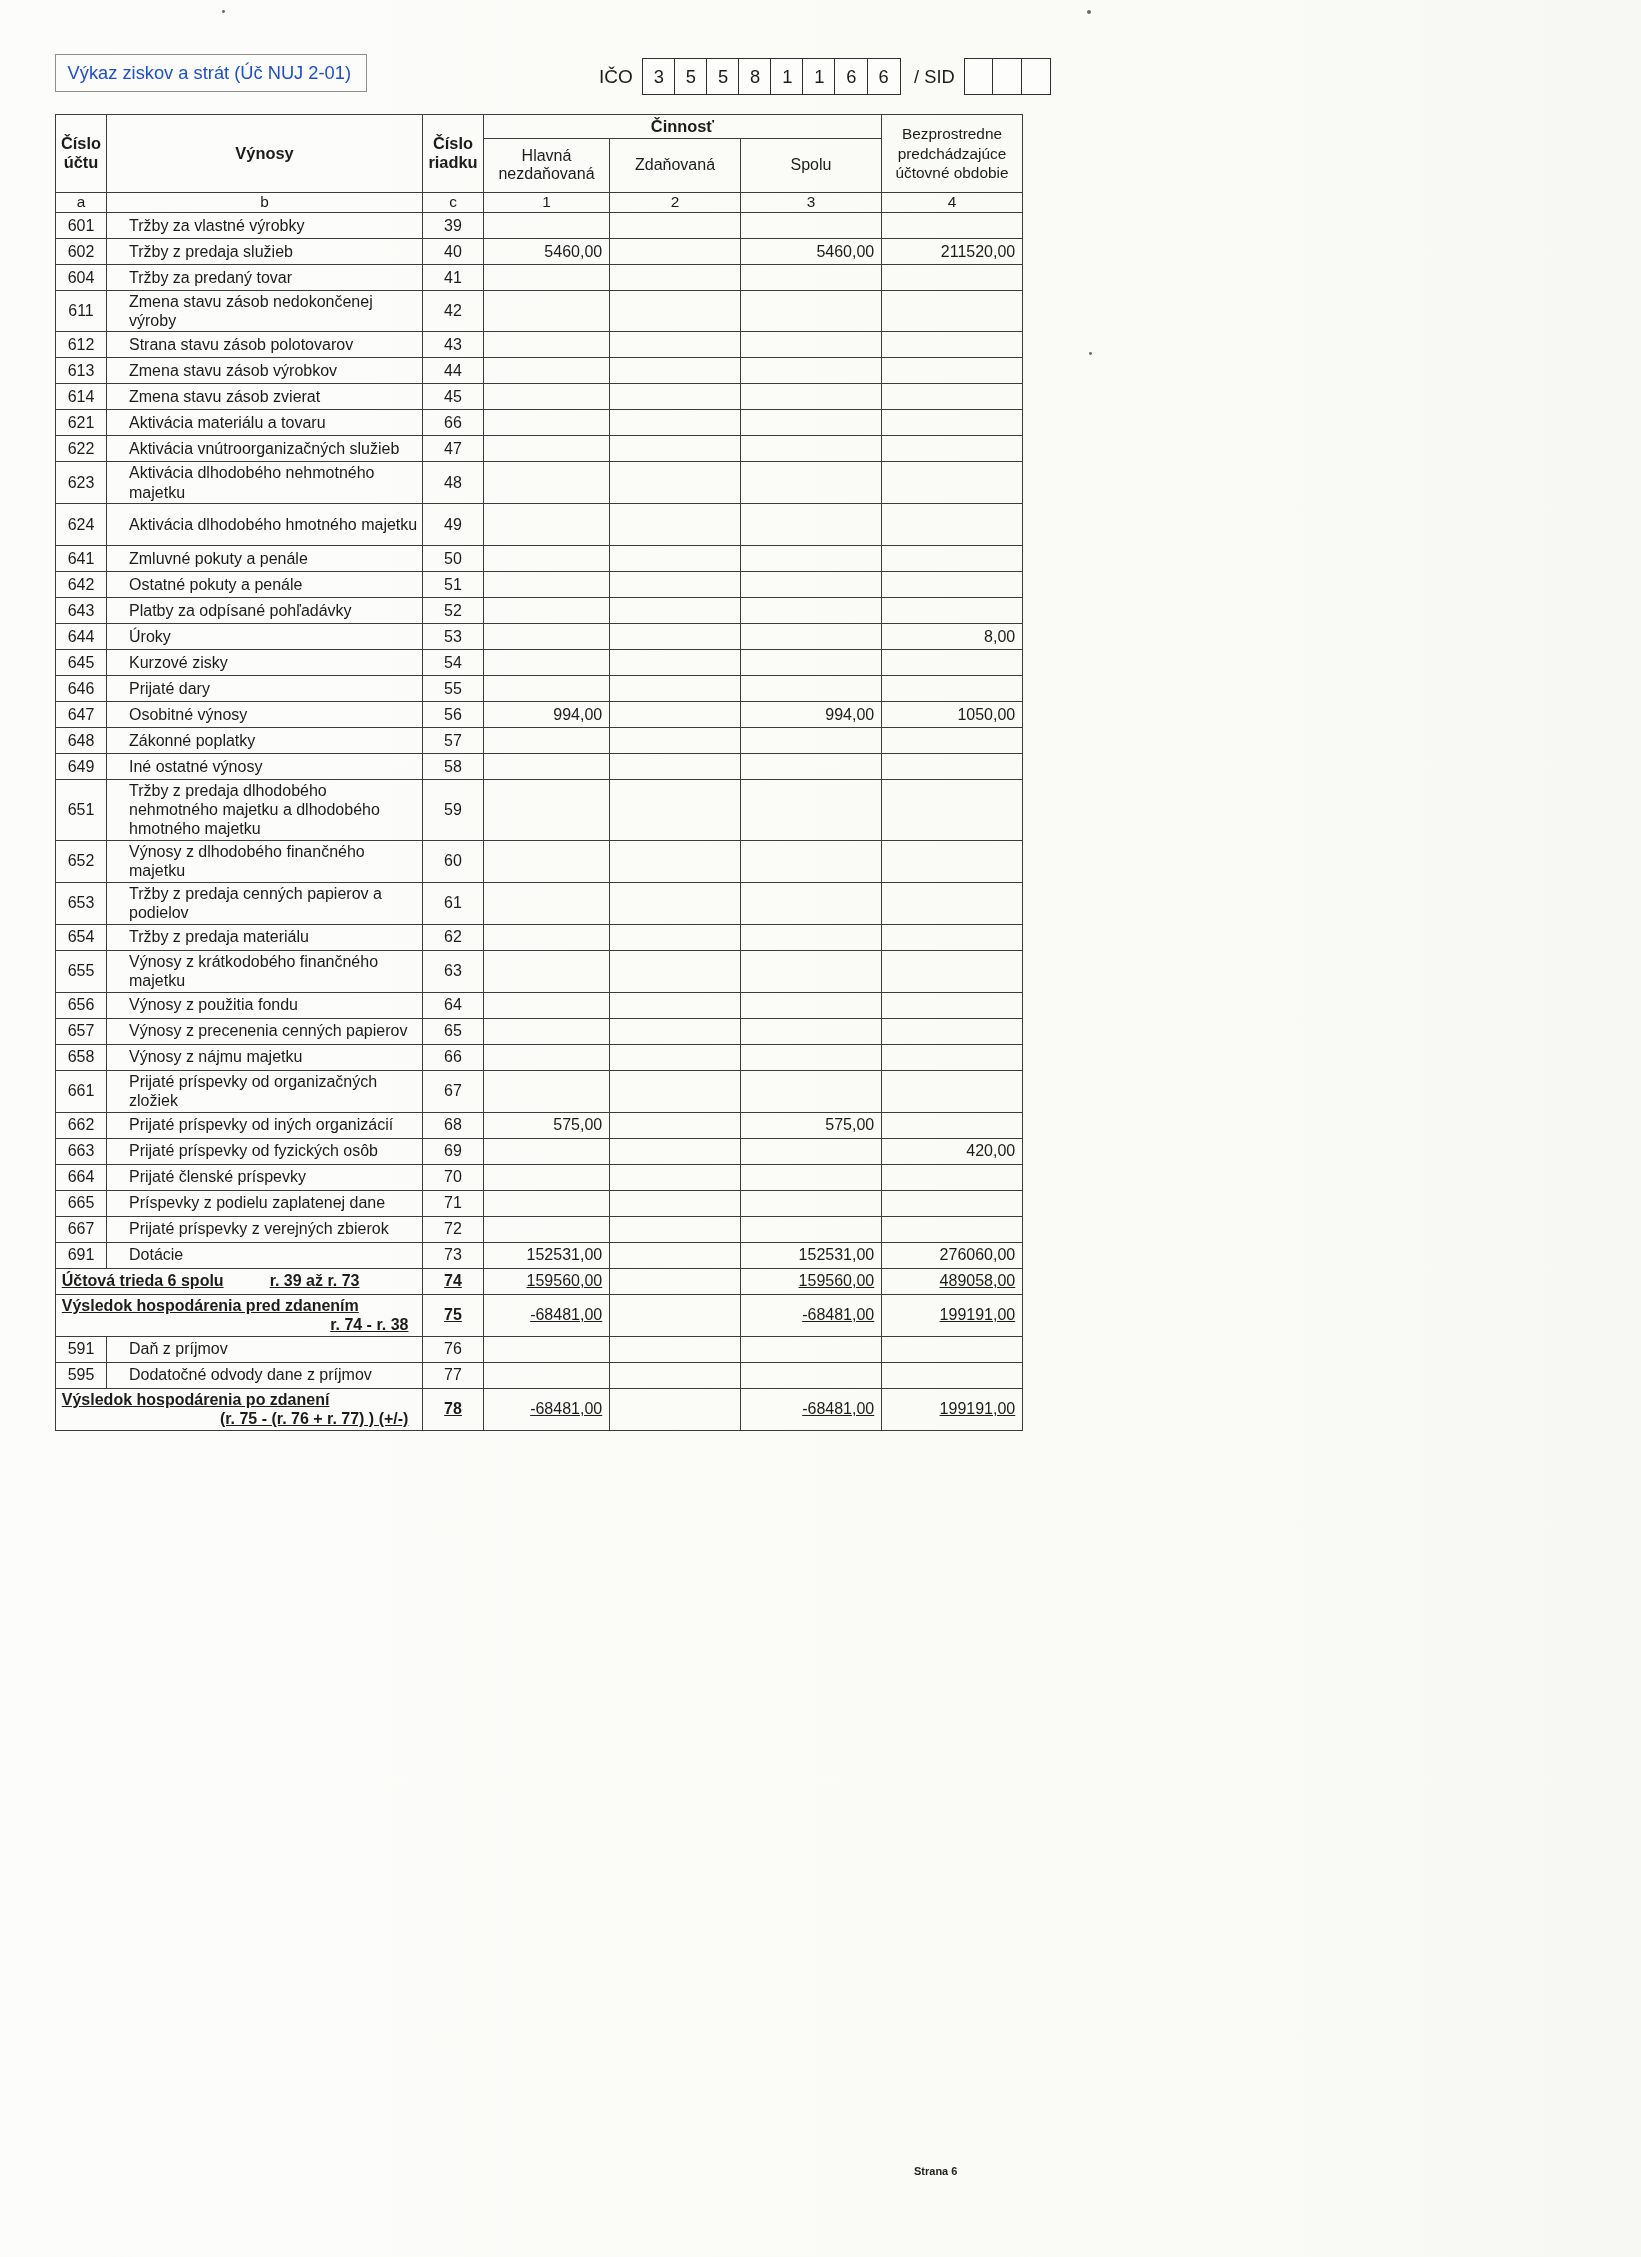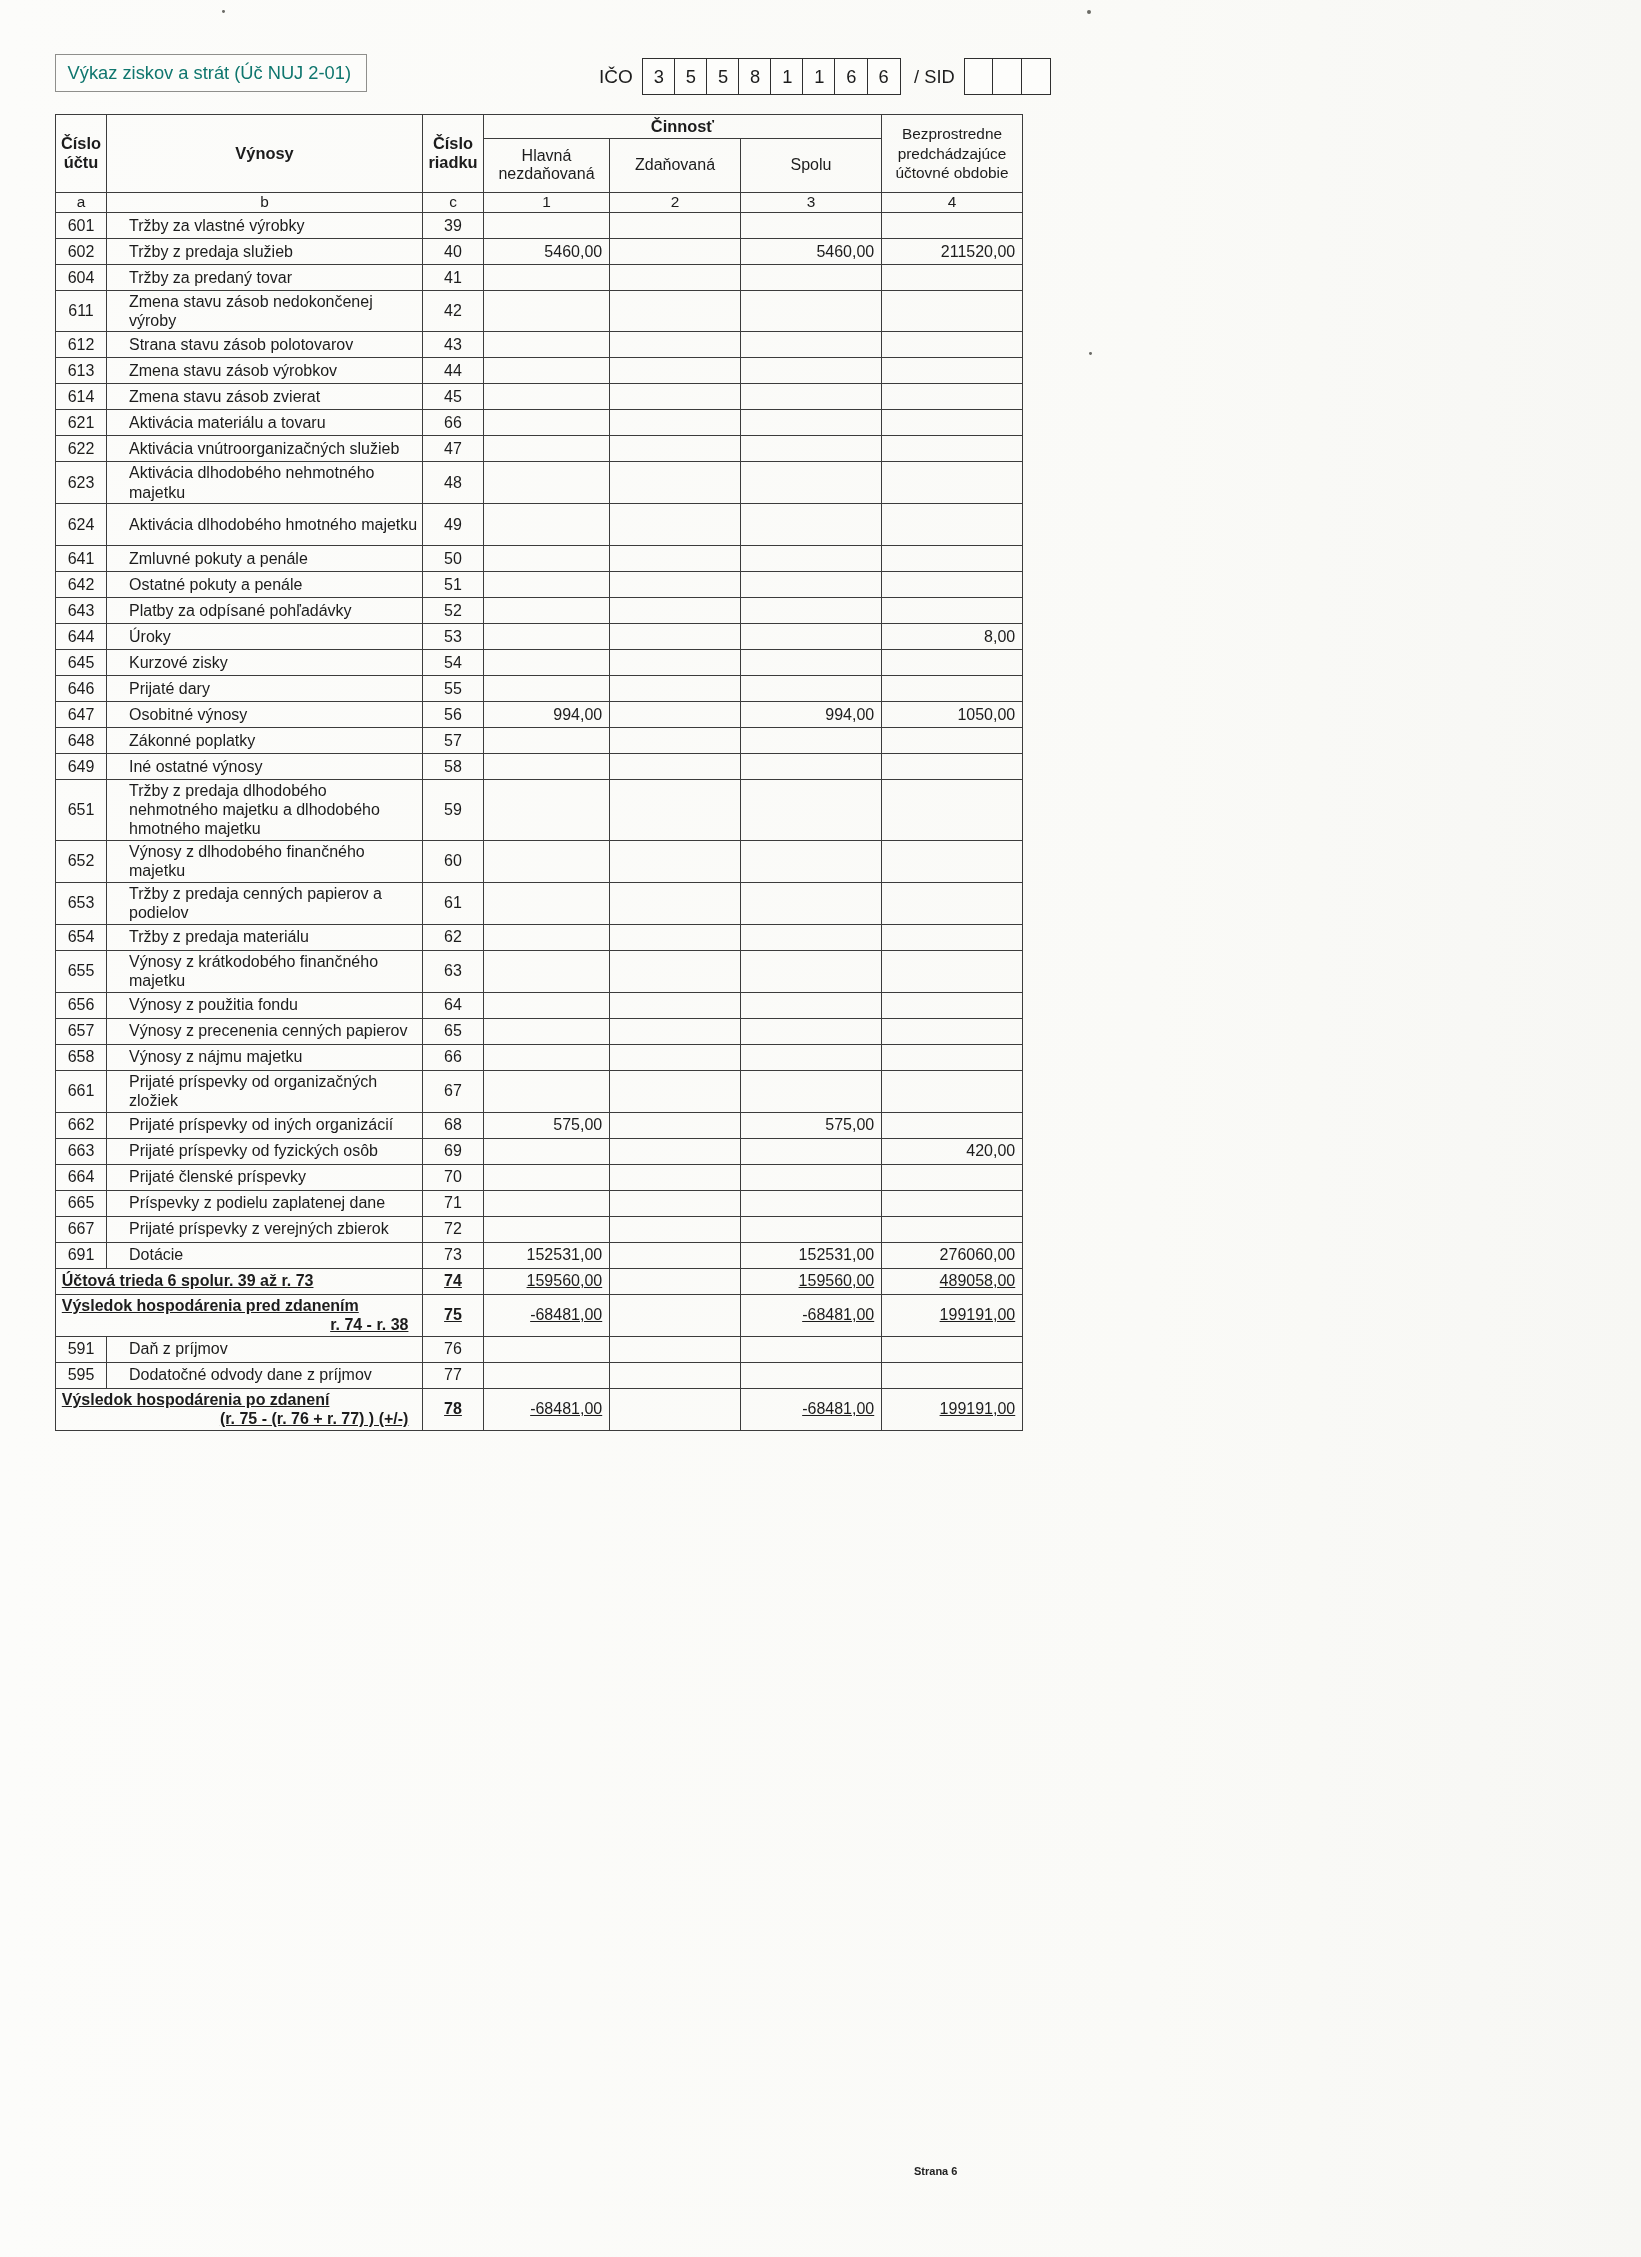--- a/index.html
+++ b/index.html
@@ -12,21 +12,21 @@
     position: relative;
     overflow: hidden;
   }
   .page { position: absolute; inset: 0; }
 
   
   .title-box {
     position: absolute; left: 55px; top: 54px;
     border: 1.9px solid #8f8f8c;
     padding: 6.8px 15.4px 7.7px 11.6px;
-    font-size: 18.3px; color: #0f766e;
+    font-size: 18.3px; color: #1d4ed8;
     background: #fcfcfa;
   }
   .ico-row {
     position: absolute; left: 599px; top: 58px;
     display: flex; align-items: center;
   }
   .ico-label { font-size: 19px; margin-right: 9px; }
   .digit-strip { display: flex; }
   .digit-box {
     width: 34px; height: 37px;
@@ -63,21 +63,21 @@
   tbody td { height: 26px; font-size: 16px; vertical-align: middle; padding: 1px 1.9px; line-height: 1.2; }
   tr.tall td { height: 42px; }
   td.acct { text-align: center; }
   td.name { padding-left: 22px; padding-right: 3.9px; text-align: left; }
   td.line { text-align: center; }
   td.val { text-align: right; padding-right: 6.8px; }
   tr.summary td { font-weight: bold; text-decoration: underline; }
   tr.summary td.val { font-weight: normal; }
   td.sum { padding-left: 5.8px; padding-right: 3.9px; }
   .sum-inline { display: flex; align-items: center; }
-  .sum-ref-inline { }
+  .sum-ref-inline { margin-left: 46px; }
   .sum-ref { text-align: right; padding-right: 9.7px; }
 
   .footer-text {
     position: absolute; left: 914px; top: 2165px;
     font-size: 11px; font-weight: bold; color: #222;
   }
 
   
   .speck { position: absolute; background: #6b6b66; border-radius: 50%; }
 </style>

